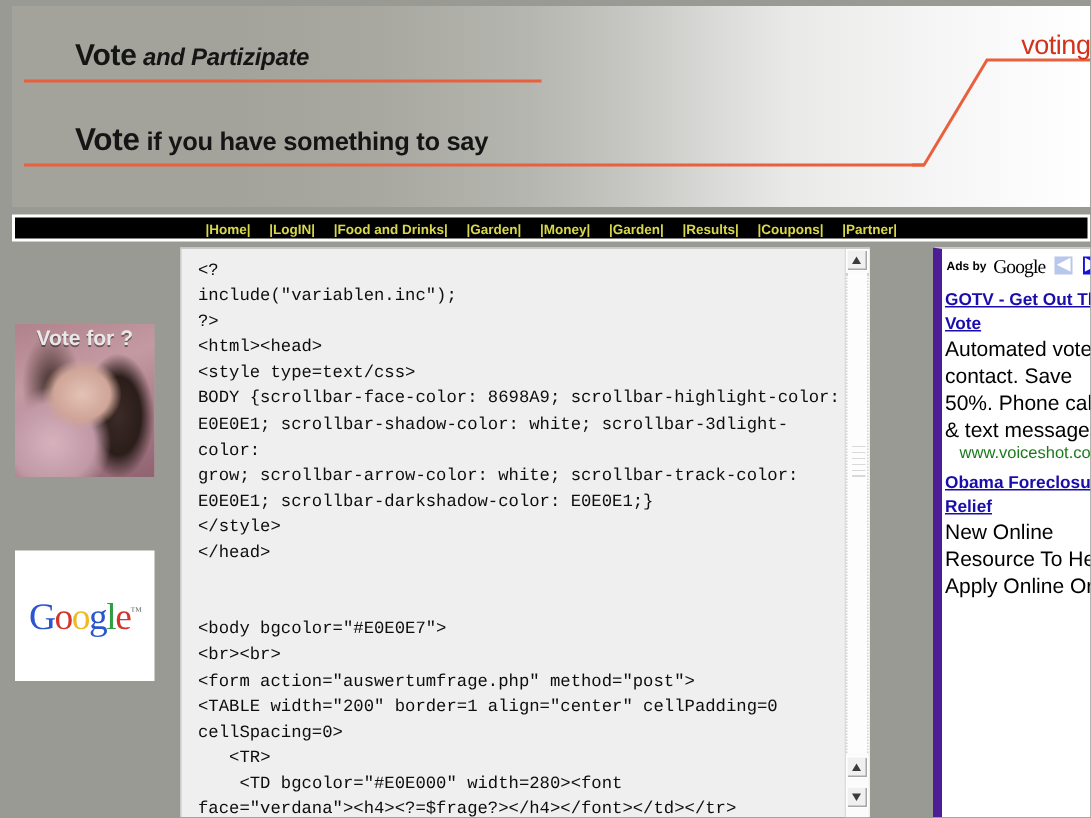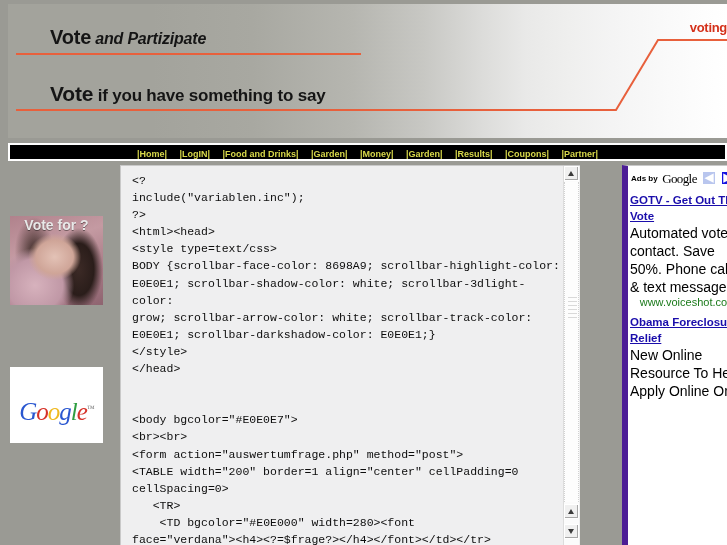--- a/index.html
+++ b/index.html
@@ -79,22 +79,22 @@
     position: absolute;
     left: 600px;
     top: 0px;
     width: 119px;
     height: 134px;
   }
   .brand-word {
     position: absolute;
     right: 0px;
     top: 16px;
-    font-size: 13px;
-    font-weight: bold;
+    font-size: 18px;
+    font-weight: normal;
     color: #d4301a;
     white-space: nowrap;
     letter-spacing: -0.3px;
   }
 
   
   #navwrap {
     position: absolute;
     left: 8px;
     top: 143px;
@@ -128,21 +128,21 @@
     left: 0px;
     top: 165px;
     width: 120px;
     height: 380px;
   }
   .vote-img {
     position: absolute;
     left: 10px;
     top: 51px;
     width: 93px;
-    height: 89px;
+    height: 102px;
     overflow: hidden;
     background: #b79aa0;
     border: 0;
   }
   .vote-img .photo {
     position: absolute;
     inset: 0;
     background:
       radial-gradient(ellipse 34px 30px at 48% 46%, #e3c2b6 0%, #cfa598 55%, rgba(207,165,152,0) 78%),
       radial-gradient(ellipse 46px 44px at 27% 78%, #d7b2bd 0%, #c098a6 60%, rgba(192,152,166,0) 85%),
@@ -158,24 +158,23 @@
     font-weight: bold;
     color: #e8e8e8;
     text-shadow: 0 1px 0 rgba(0,0,0,.4);
     letter-spacing: 0px;
   }
   .google-box {
     position: absolute;
     left: 10px;
     top: 202px;
     width: 93px;
-    height: 76px;
+    height: 87px;
     background: #ffffff;
     overflow: hidden;
-    font-style: italic;
   }
   .google-logo {
     position: absolute;
     left: 0; right: 0;
     top: 32px;
     text-align: center;
     font-family: "Liberation Serif", serif;
     font-size: 25px;
     font-weight: normal;
     letter-spacing: -1px;

